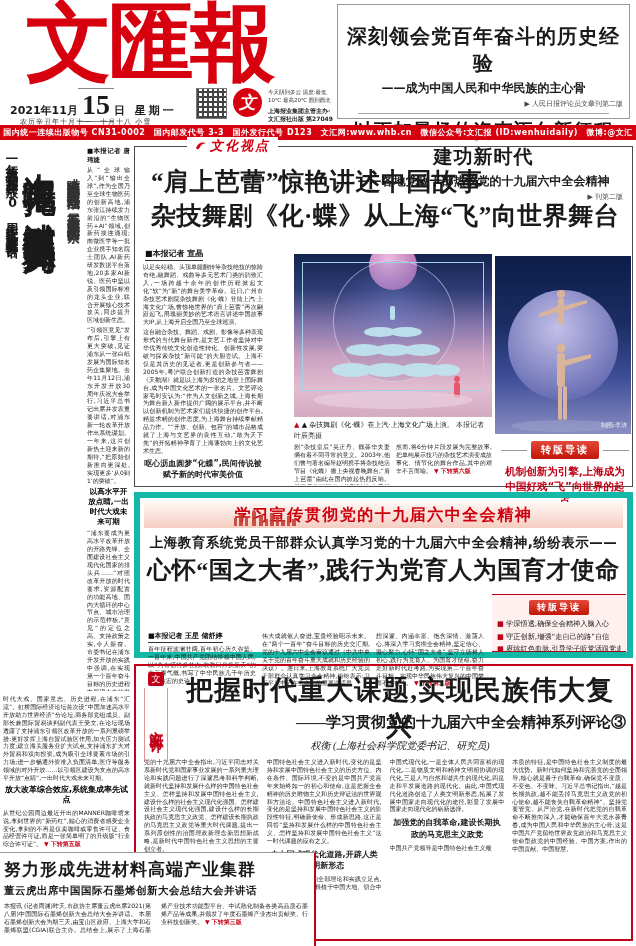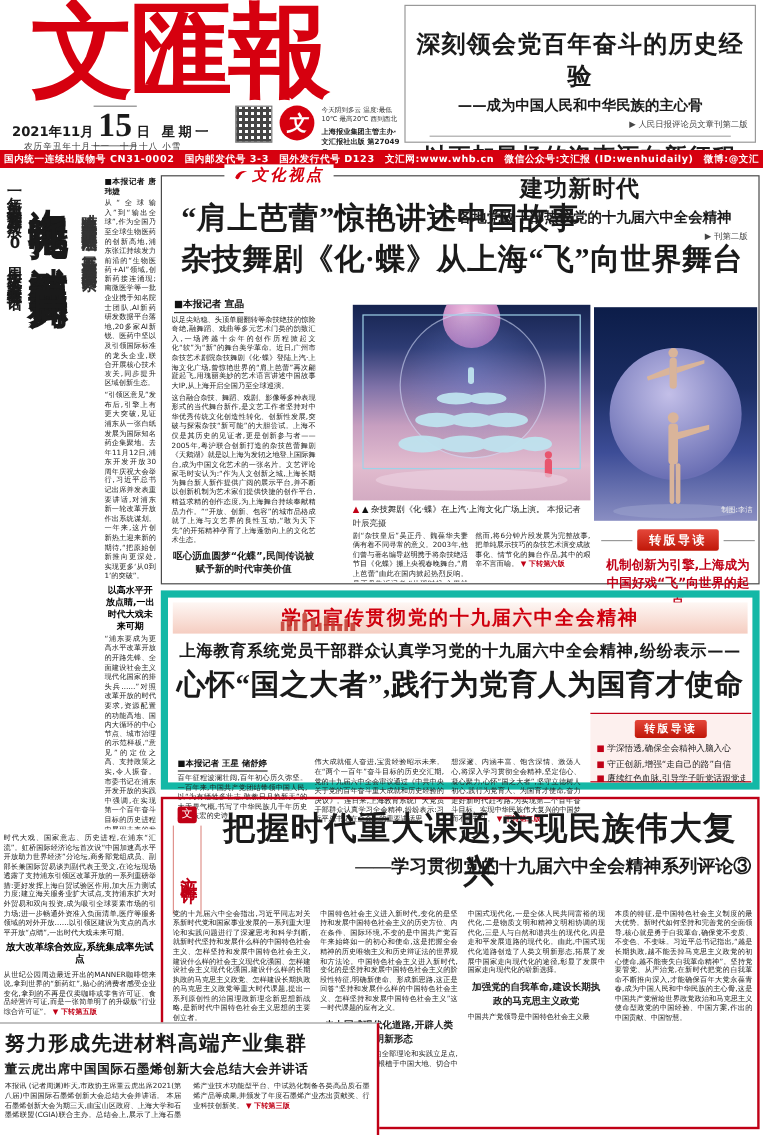--- a/index.html
+++ b/index.html
@@ -302,20 +302,21 @@
     </div>
   </div>
 
   <div class="abs com-box">
     <div class="com-label">
       <div class="ic">文</div>
       <div class="vt">文汇时评</div>
     </div>
     <div class="com-head serif">把握时代重大课题,实现民族伟大复兴</div>
     <div class="com-sub serif">——学习贯彻党的十九届六中全会精神系列评论③</div>
+    <div class="com-auth serif">权衡 (上海社会科学院党委书记、研究员)</div>
 
     <div class="com-cols">
       <div class="com-col tiny">党的十九届六中全会指出,习近平同志对关系新时代党和国家事业发展的一系列重大理论和实践问题进行了深邃思考和科学判断,就新时代坚持和发展什么样的中国特色社会主义、怎样坚持和发展中国特色社会主义,建设什么样的社会主义现代化强国、怎样建设社会主义现代化强国,建设什么样的长期执政的马克思主义政党、怎样建设长期执政的马克思主义政党等重大时代课题,提出一系列原创性的治国理政新理念新思想新战略,是新时代中国特色社会主义思想的主要创立者。</div>
       <div class="com-col tiny">
         <span>中国特色社会主义进入新时代,变化的是坚持和发展中国特色社会主义的历史方位、内在条件、国际环境,不变的是中国共产党百年来始终如一的初心和使命,这是把握全会精神的历史唯物主义和历史辩证法的世界观和方法论。中国特色社会主义进入新时代,变化的是坚持和发展中国特色社会主义的阶段性特征,明确新使命、形成新思路,这正是回答“坚持和发展什么样的中国特色社会主义、怎样坚持和发展中国特色社会主义”这一时代课题的应有之义。</span>
         <div class="com-sh">走中国式现代化道路,开辟人类文明新形态</div>
         <span>走自己的路,是党的全部理论和实践立足点,中国式现代化道路根植于中国大地、切合中国实际。</span>
       </div>
       <div class="com-col tiny">
         <span>中国式现代化,一是全体人民共同富裕的现代化,二是物质文明和精神文明相协调的现代化,三是人与自然和谐共生的现代化,四是走和平发展道路的现代化。由此,中国式现代化道路创造了人类文明新形态,拓展了发展中国家走向现代化的途径,彰显了发展中国家走向现代化的崭新选择。</span>

